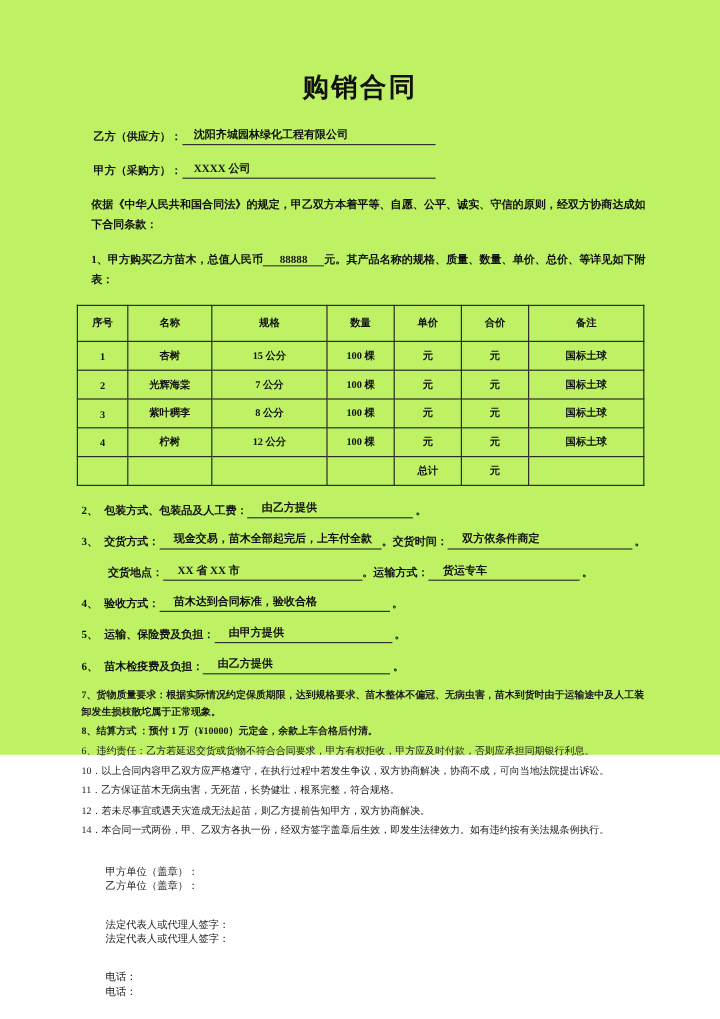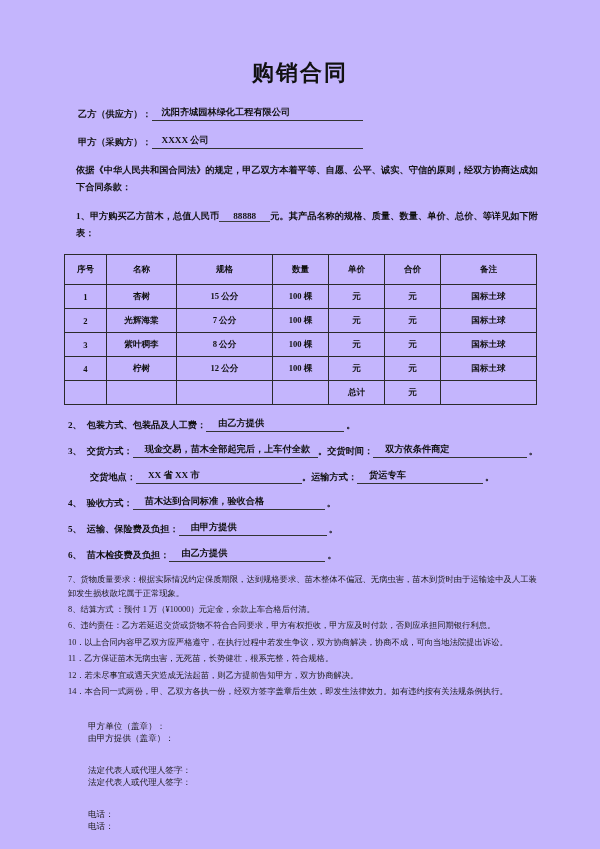--- a/index.html
+++ b/index.html
@@ -10,22 +10,22 @@
   body {
     width: 600px;
     height: 849px;
     font-family: "Liberation Serif", "DejaVu Serif", serif;
     color: #111111;
     overflow: hidden;
   }
   .page {
     position: relative;
     width: 600px;
-    height: 849px;
-    background: #c4b5fd;
+    height: 629px;
+    background: #bef264;
     box-sizing: border-box;
     padding: 58px 62px 0 62px;
   }
 
   
   .doc-title {
     text-align: center;
     font-size: 22px;
     font-weight: 700;
     letter-spacing: 2px;
@@ -135,21 +135,21 @@
   .cl-plain {
     font-size: 8.3px;
     font-weight: 500;
     line-height: 1.62;
     margin: 0 0 3px 6px;
     color: #1a1a1a;
     text-align: left;
   }
   .cl-plain-wrap {
     font-size: 8.3px;
-    font-weight: 400;
+    font-weight: 700;
     line-height: 1.62;
     margin: 0 0 3px 6px;
     color: #1a1a1a;
   }
 
   
   .sig {
     margin-top: 22px;
     margin-left: 26px;
     width: 446px;
@@ -306,21 +306,21 @@
 
   <div class="cl-plain">6、违约责任：乙方若延迟交货或货物不符合合同要求，甲方有权拒收，甲方应及时付款，否则应承担同期银行利息。</div>
   <div class="cl-plain">10．以上合同内容甲乙双方应严格遵守，在执行过程中若发生争议，双方协商解决，协商不成，可向当地法院提出诉讼。</div>
   <div class="cl-plain">11．乙方保证苗木无病虫害，无死苗，长势健壮，根系完整，符合规格。</div>
   <div class="cl-plain">12．若未尽事宜或遇天灾造成无法起苗，则乙方提前告知甲方，双方协商解决。</div>
   <div class="cl-plain">14．本合同一式两份，甲、乙双方各执一份，经双方签字盖章后生效，即发生法律效力。如有违约按有关法规条例执行。</div>
 
   <div class="sig">
     <div class="sig-row">
       <span class="sig-left">甲方单位（盖章）：</span>
-      <span class="sig-right">由甲方提供（盖章）：</span>
+      <span class="sig-right">乙方单位（盖章）：</span>
     </div>
     <div class="sig-row">
       <span class="sig-left">法定代表人或代理人签字：</span>
       <span class="sig-right">法定代表人或代理人签字：</span>
     </div>
     <div class="sig-row">
       <span class="sig-left">电话：</span>
       <span class="sig-right">电话：</span>
     </div>
     <div class="sig-row sig-date">

